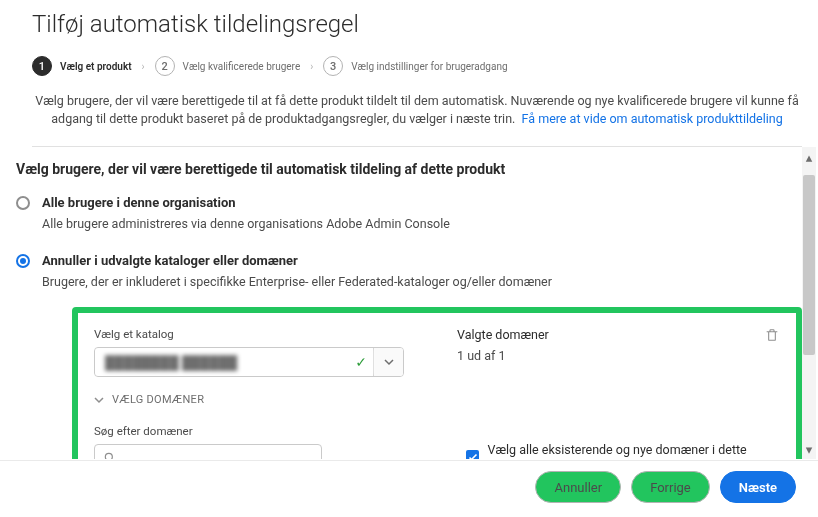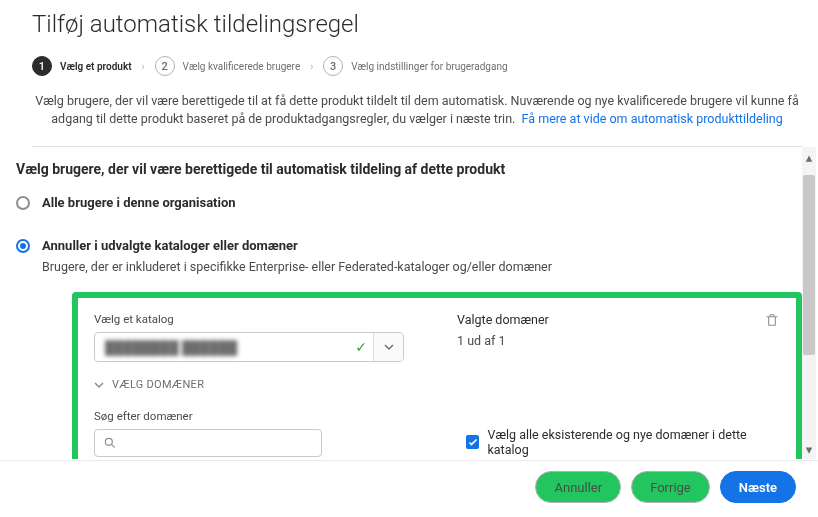--- a/index.html
+++ b/index.html
@@ -156,20 +156,21 @@
   <div class="scroll-pane">
 
     <div class="section-heading">Vælg brugere, der vil være berettigede til automatisk tildeling af dette produkt</div>
 
     <div class="radio-group">
 
       <div class="radio-row">
         <div class="radio"></div>
         <div>
           <div class="radio-label">Alle brugere i denne organisation</div>
+          <div class="radio-desc">Alle brugere administreres via denne organisations Adobe Admin Console</div>
         </div>
       </div>
 
       <div class="radio-row">
         <div class="radio checked"></div>
         <div style="flex:1">
           <div class="radio-label">Annuller i udvalgte kataloger eller domæner</div>
           <div class="radio-desc">Brugere, der er inkluderet i specifikke Enterprise- eller Federated-kataloger og/eller domæner</div>
 
           <div class="catalog-block">

